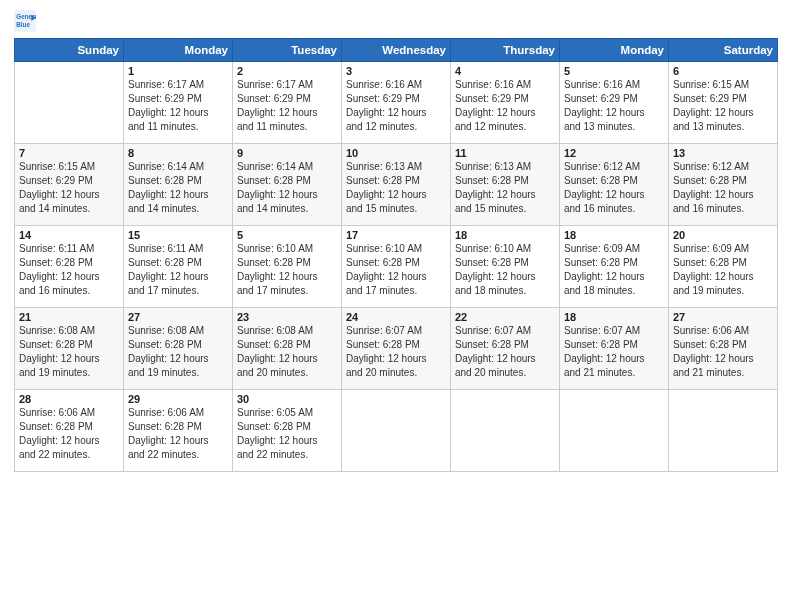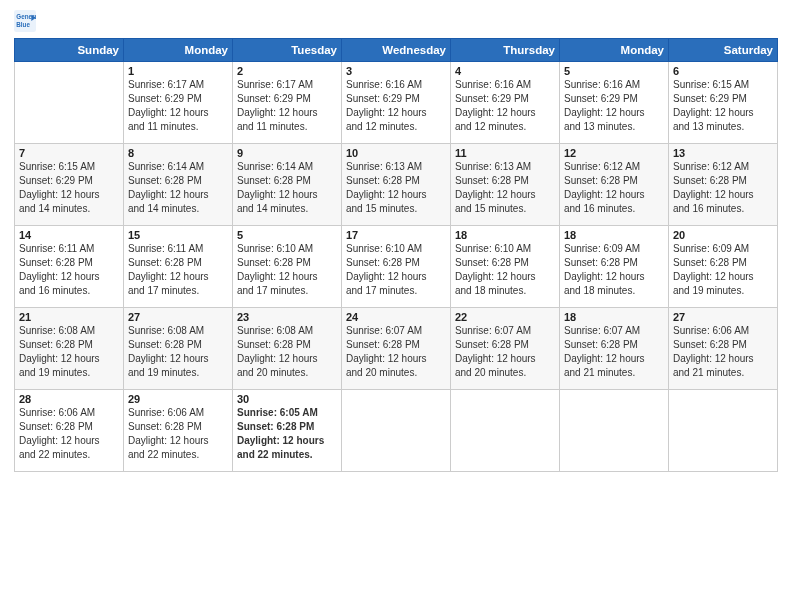--- a/index.html
+++ b/index.html
@@ -340,21 +340,21 @@
           </td>
           <td>
             <span class="day-number">29</span>
             <div class="day-info" style="white-space: pre-line;">Sunrise: 6:06 AM
 Sunset: 6:28 PM
 Daylight: 12 hours
 and 22 minutes.</div>
           </td>
           <td>
             <span class="day-number">30</span>
-            <div class="day-info" style="white-space: pre-line; font-weight: bold;">Sunrise: 6:05 AM
+            <div class="day-info" style="white-space: pre-line;">Sunrise: 6:05 AM
 Sunset: 6:28 PM
 Daylight: 12 hours
 and 22 minutes.</div>
           </td>
           <td class="empty-cell"></td>
           <td class="empty-cell"></td>
           <td class="empty-cell"></td>
           <td class="empty-cell"></td>
         </tr>
       </tbody>

